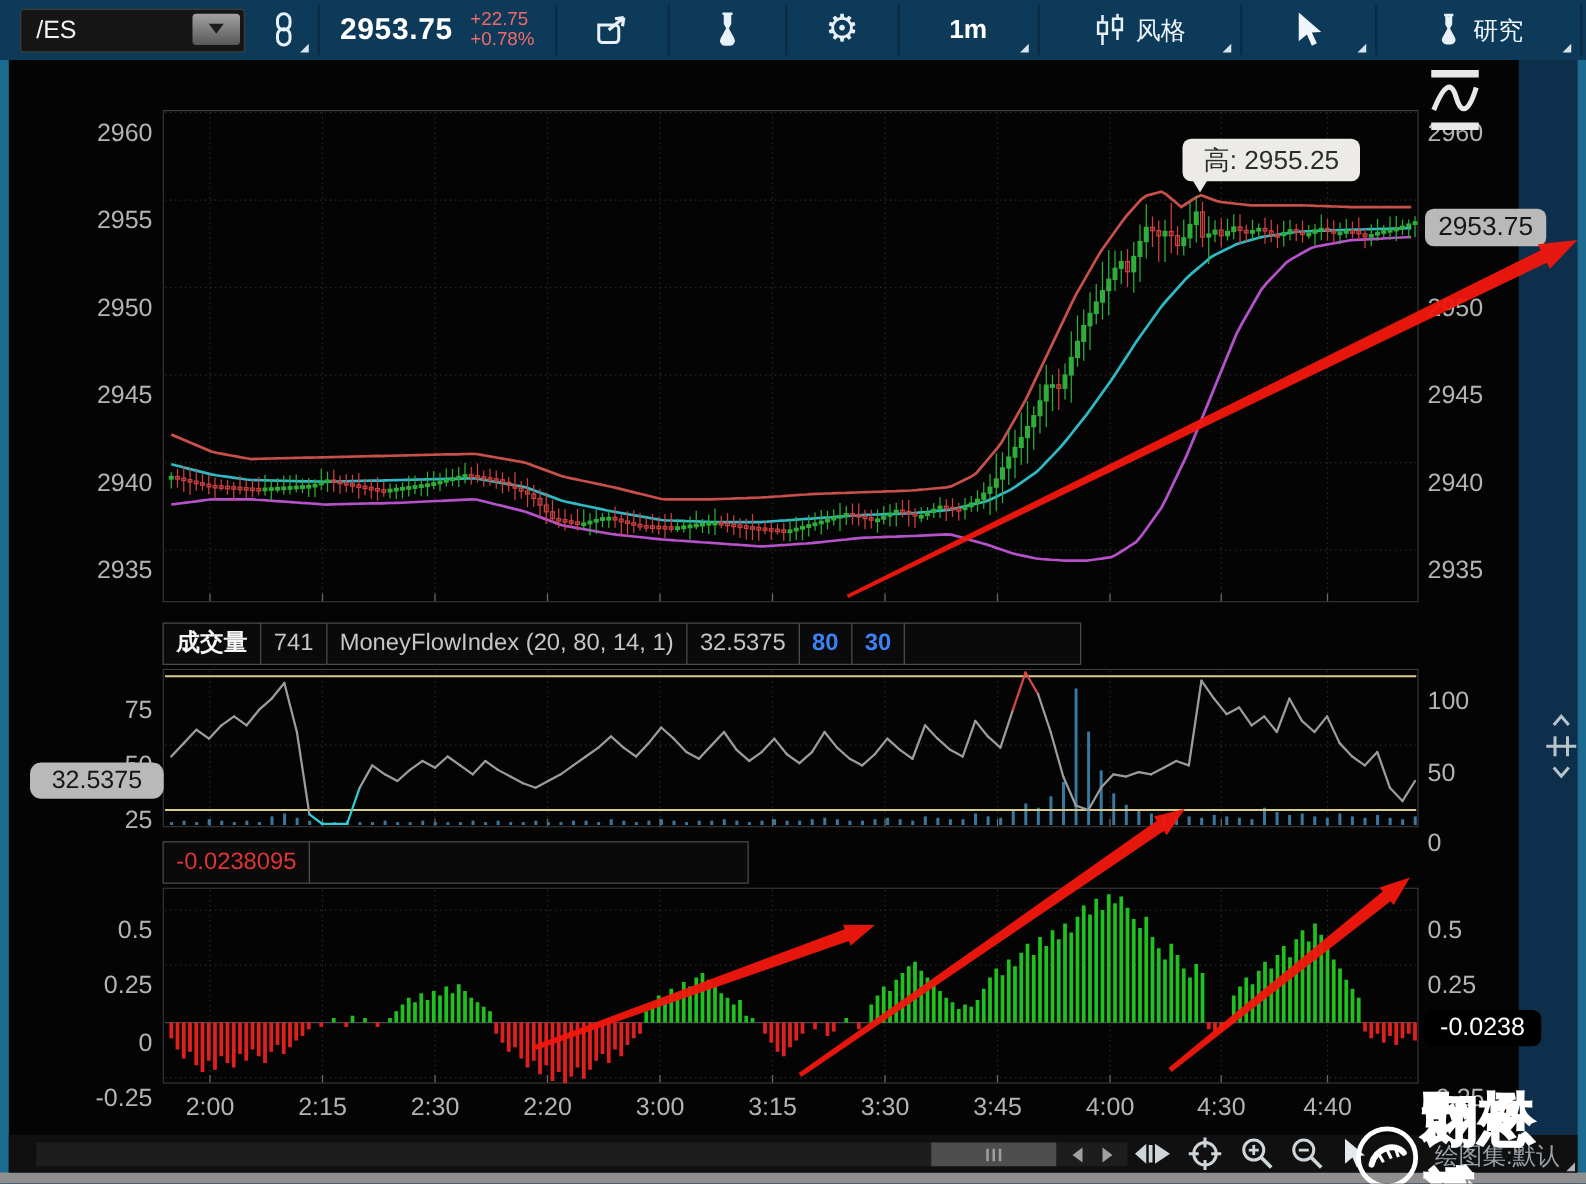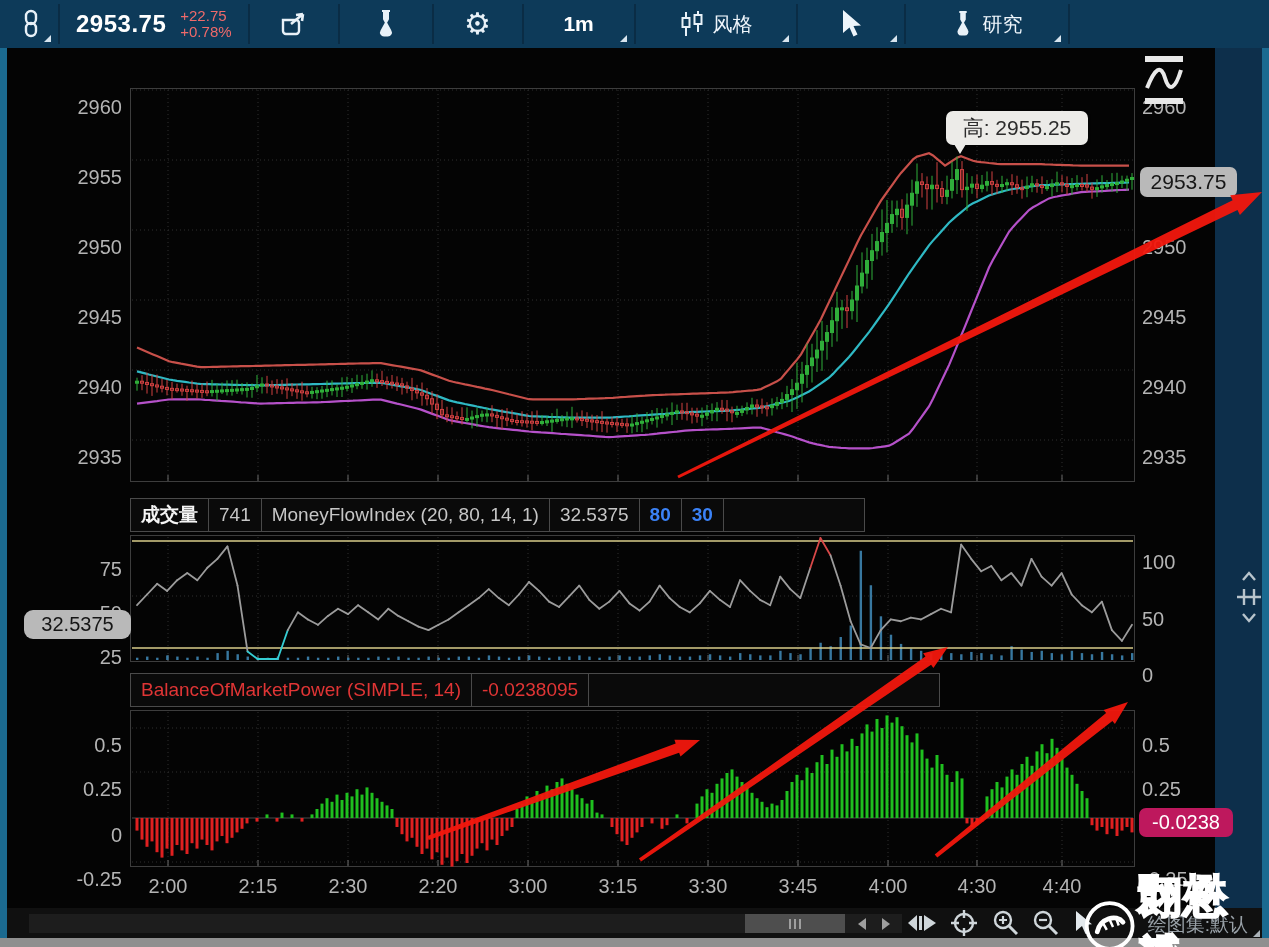--- a/index.html
+++ b/index.html
@@ -34,21 +34,21 @@
   .cell{border:1px solid #4a4a4a;margin-right:-1px;background:#0a0a0a;color:#c6c6c6;
         font-size:19px;line-height:24px;padding:4px 10px;white-space:nowrap;}
   .cell.bold{color:#f5f5f5;font-weight:bold;}
   .cell.yellow{color:#3b82f6;font-weight:bold;}
   .cell.red{color:#e03535;}
   .cell.filler{width:120px;}
   .tick-label{position:absolute;color:#b4b4b4;font-size:20px;transform:translateY(-50%);white-space:nowrap;margin-top:17px;}
   .xlab{position:absolute;color:#b4b4b4;font-size:20px;transform:translateX(-50%);top:0;}
   .badge{position:absolute;background:#b9b9b9;color:#161616;font-size:20px;border-radius:7px;
          display:flex;align-items:center;justify-content:center;z-index:14;}
-  .badge.redbg{background:#be185d;color:#ffffff;}
+  .badge.redbg{background:#000000;color:#ffffff;}
   .tooltip{position:absolute;left:946px;top:111px;width:142px;height:34px;background:#ecebe8;
            color:#2c2c2c;font-size:21px;border-radius:7px;display:flex;align-items:center;
            justify-content:center;z-index:16;box-shadow:0 1px 3px rgba(0,0,0,.5);}
   .tooltip:after{content:"";position:absolute;left:8px;bottom:-9px;width:0;height:0;
                  border-left:6px solid transparent;border-right:6px solid transparent;
                  border-top:10px solid #ecebe8;}
   svg.plot{position:absolute;z-index:3;}
   
   .bbar{position:absolute;left:7px;top:908px;width:1255px;height:30px;background:#101010;z-index:22;
         display:flex;align-items:center;}
@@ -74,20 +74,26 @@
 </style>
 </head>
 <body>
 
 <div id="app">
 
   <div class="chart-bg"></div>
   <div class="right-band"></div>
 
   <div class="toolbar">
+    <div class="sym-box">
+      <span class="sym-text">/ES</span>
+      <span class="sym-btn">
+          <i></i>
+        </span>
+    </div>
     <div class="tb-item corner" style="margin-left:8px;">
       <svg width="22" height="30" viewBox="0 0 22 30">
         <rect x="6" y="2" width="10" height="13" rx="5" fill="none" stroke="#e8f1f8" stroke-width="2.4"></rect>
         <rect x="6" y="14" width="10" height="13" rx="5" fill="none" stroke="#e8f1f8" stroke-width="2.4"></rect>
       </svg>
     </div>
     <div class="tb-sep"></div>
     <div class="tb-item">
       <span class="price">2953.75</span>
     </div>
@@ -1093,21 +1099,20 @@
     <div class="cell bold">成交量</div>
     <div class="cell">741</div>
     <div class="cell">MoneyFlowIndex (20, 80, 14, 1)</div>
     <div class="cell">32.5375</div>
     <div class="cell yellow">80</div>
     <div class="cell yellow">30</div>
     <div class="cell filler"></div>
   </div>
 
   <div class="hdr-row" style="left:130px;top:673px;">
-    <div class="cell red">BalanceOfMarketPower (SIMPLE, 14)</div>
     <div class="cell red">-0.0238095</div>
     <div class="cell filler" style="width:330px;"></div>
   </div>
 
   <div class="resize-handle">
     <svg width="30" height="54" viewBox="0 0 30 54">
       <polyline points="9,10 15,3 21,10" fill="none" stroke="#b8c4cc" stroke-width="2.4"></polyline>
       <path d="M10 19 v16 M20 19 v16 M3 27 h24" fill="none" stroke="#b8c4cc" stroke-width="2.4"></path>
       <polyline points="9,44 15,51 21,44" fill="none" stroke="#b8c4cc" stroke-width="2.4"></polyline>
     </svg>

